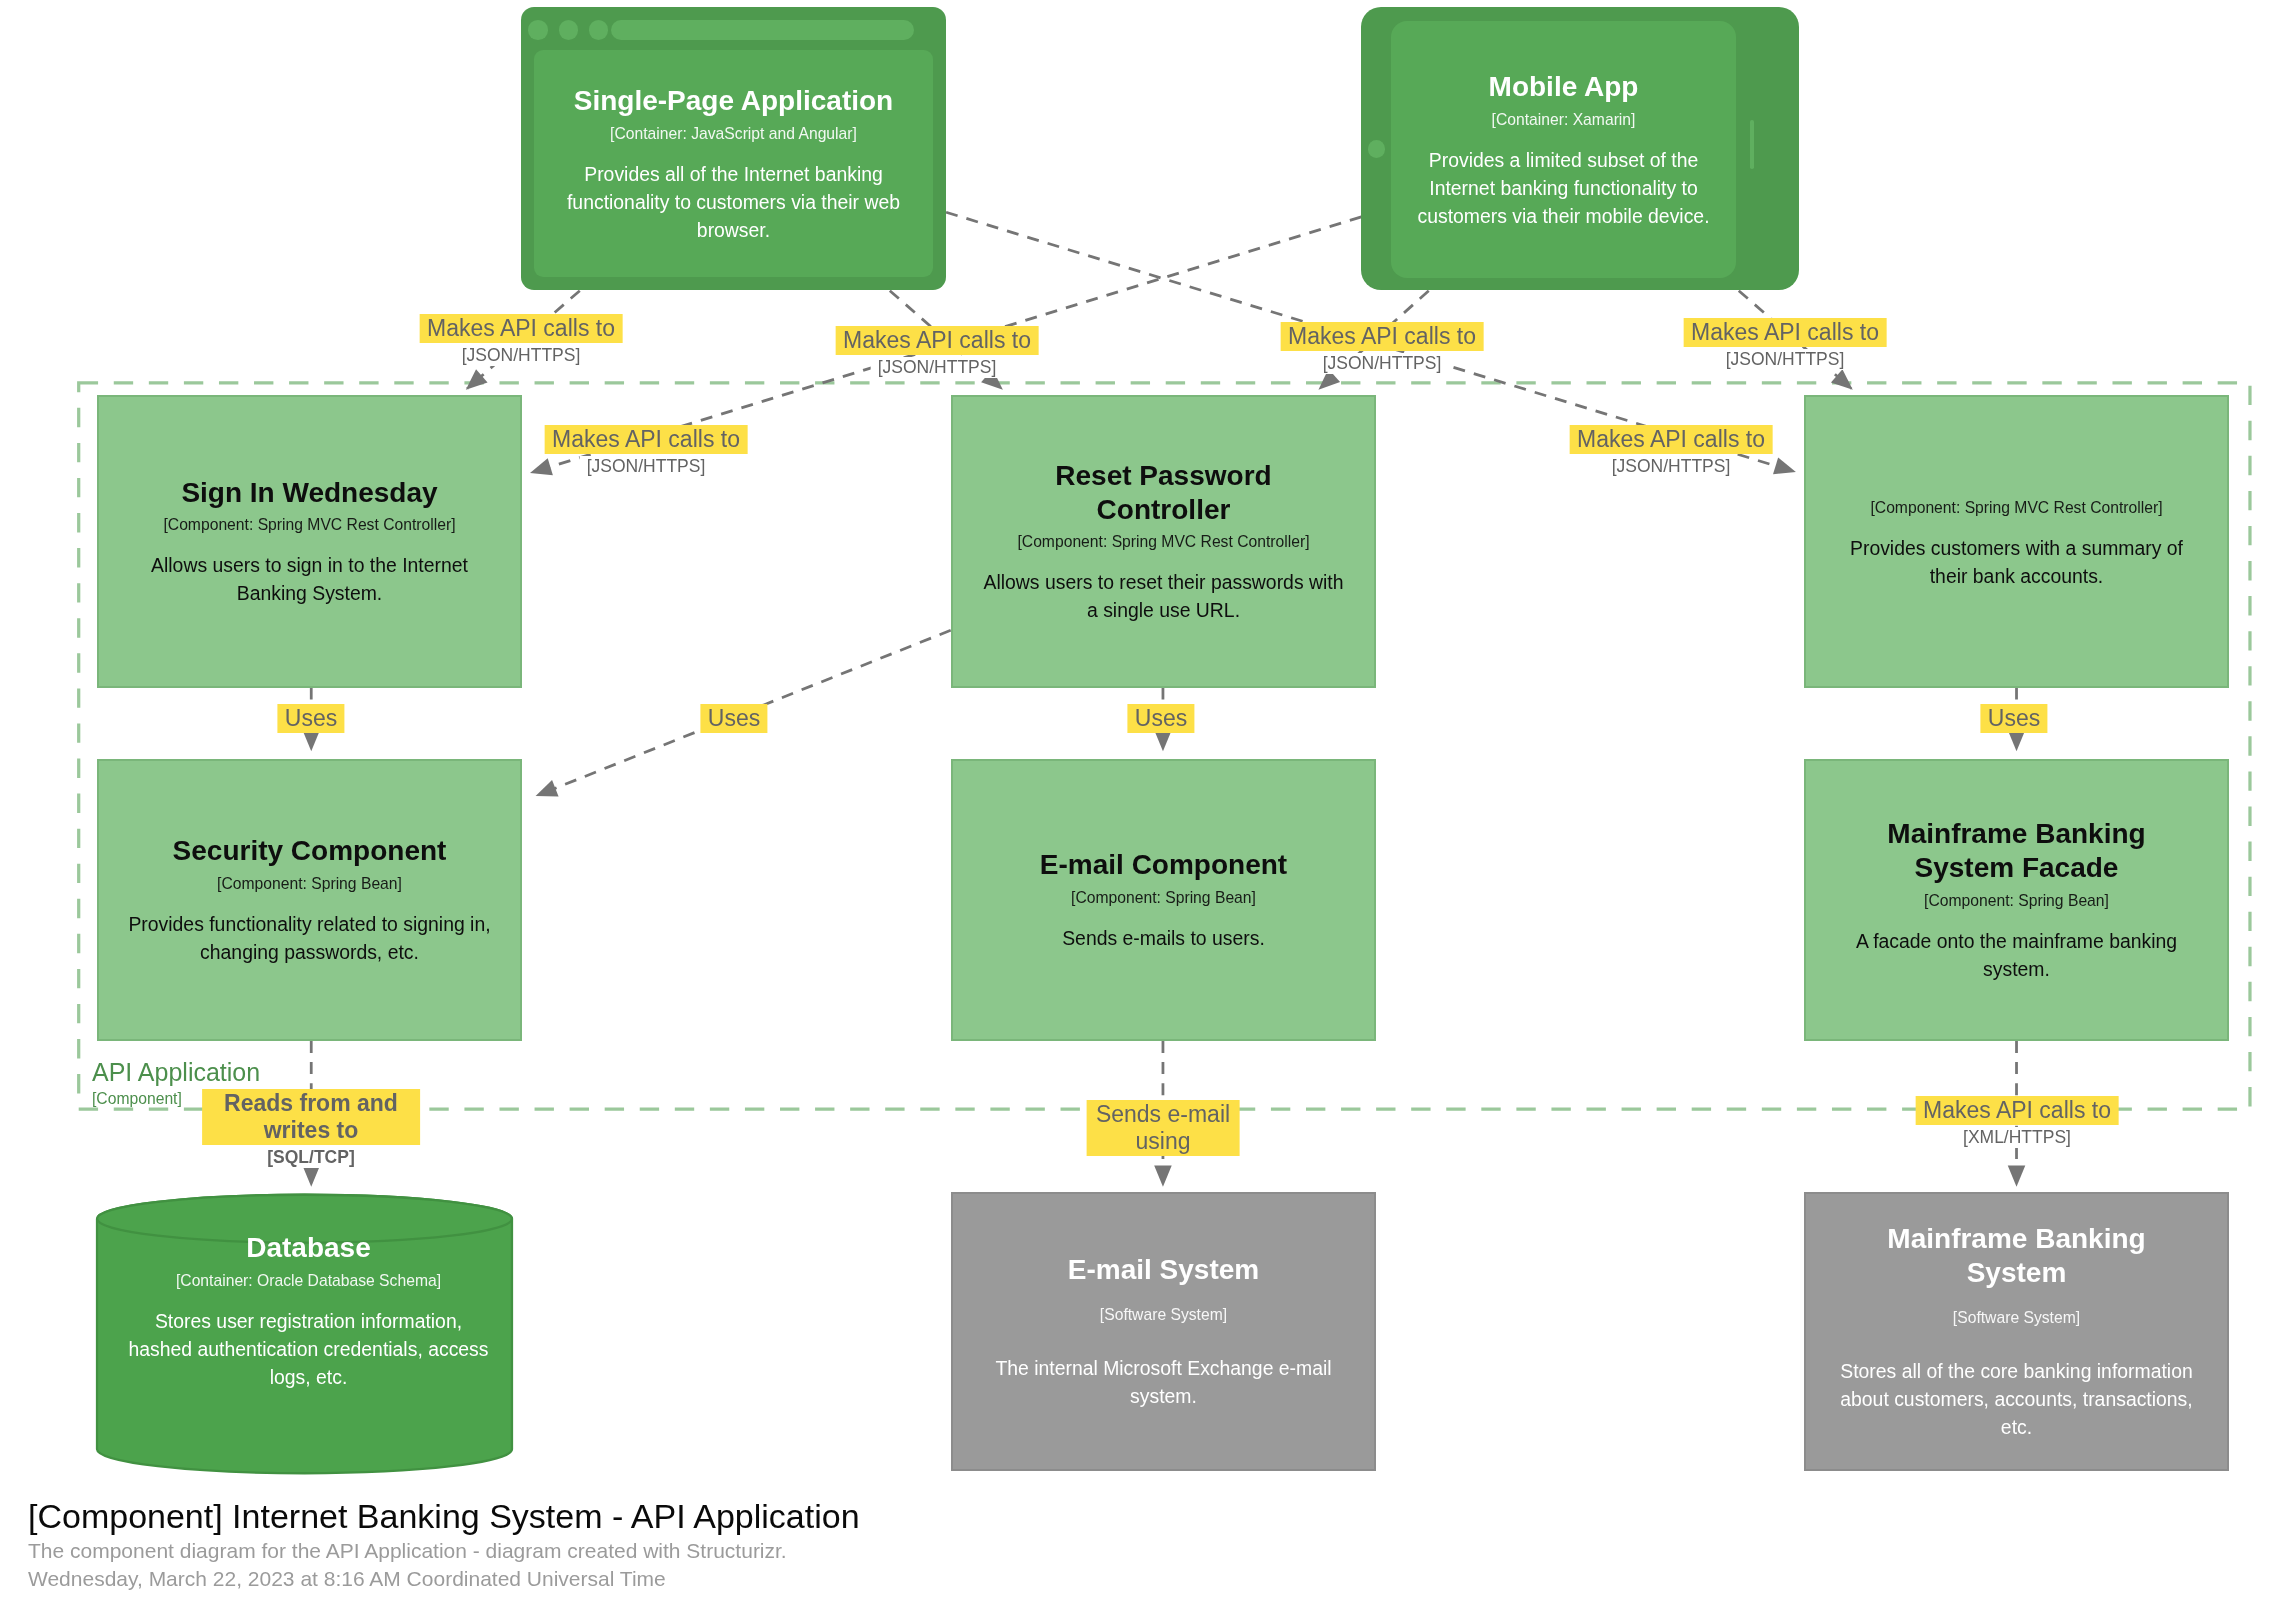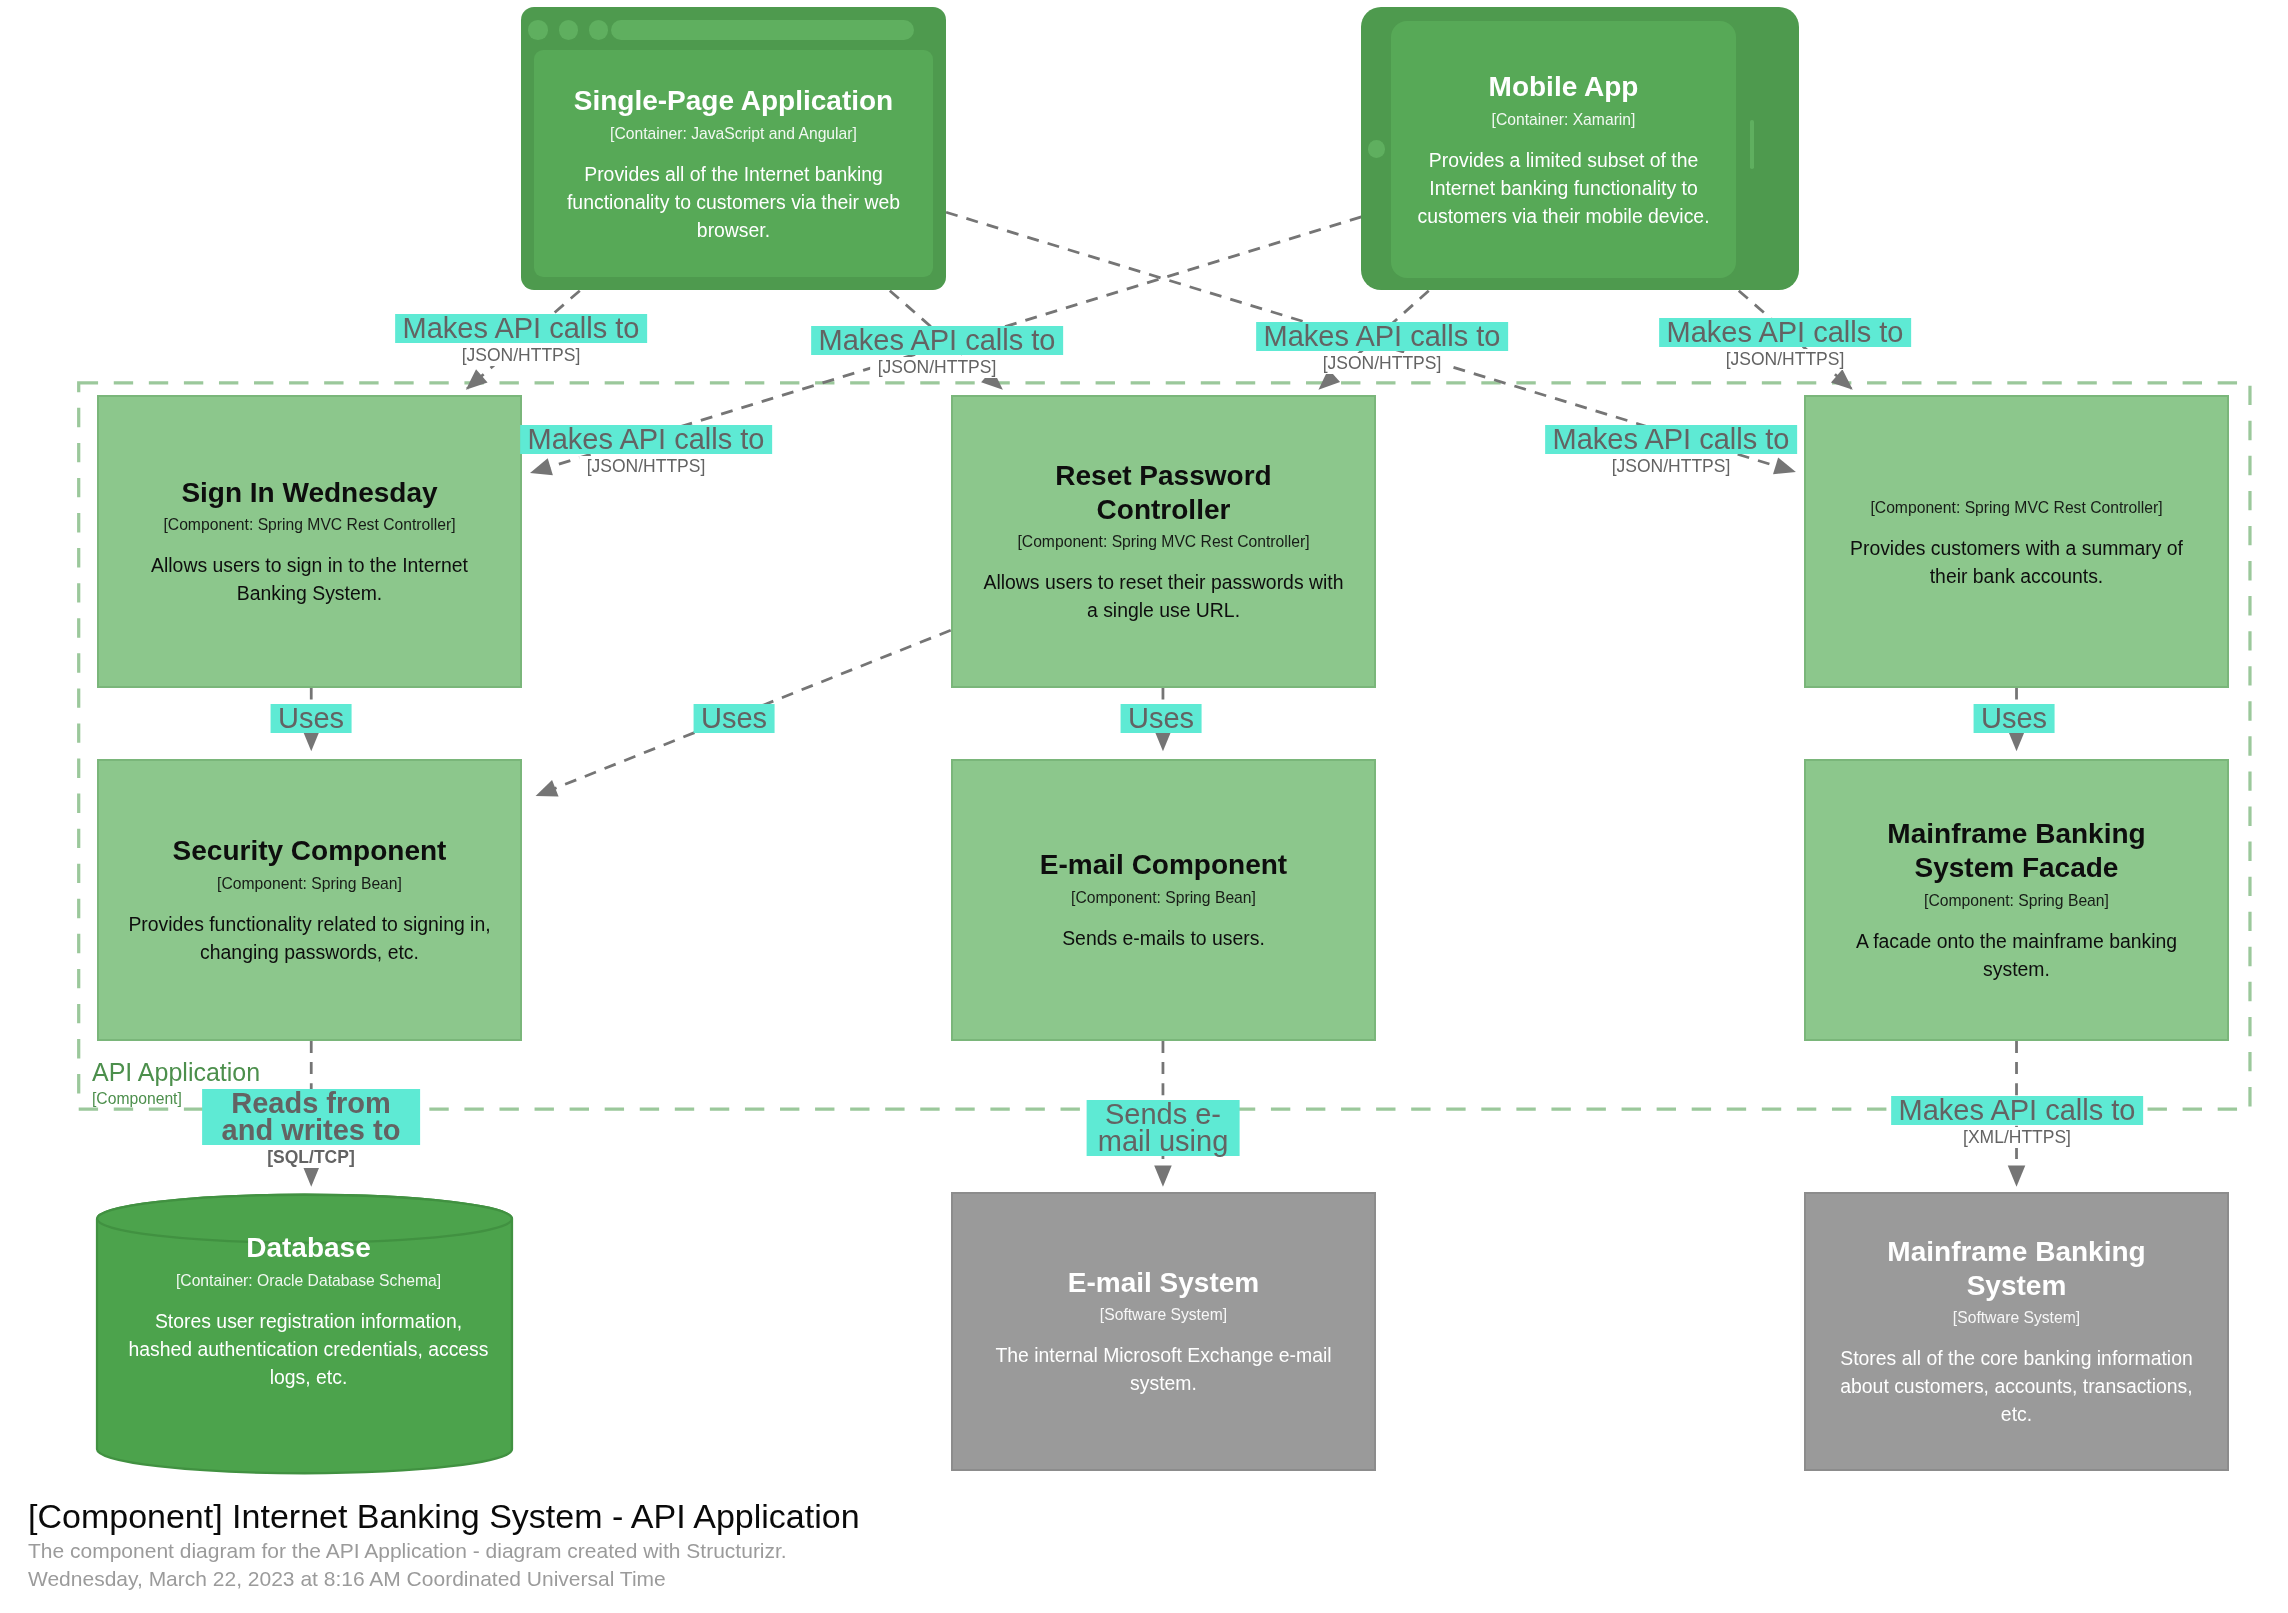--- a/index.html
+++ b/index.html
@@ -4,21 +4,21 @@
 <style>
   html,body{margin:0;padding:0;background:#fff;}
   .canvas{position:relative;width:2289px;height:1613px;background:#ffffff;overflow:hidden;
           font-family:"Liberation Sans","DejaVu Sans",sans-serif;}
   .layer{position:absolute;left:0;top:0;}
 
   
   .node{position:absolute;box-sizing:border-box;display:flex;flex-direction:column;
         align-items:center;justify-content:center;text-align:center;}
   .component{background:#8CC78C;border:2.8px solid #7AB67A;color:#0e0e0e;padding:0 26px;}
-  .graybox{background:#9A9A9A;border:2.8px solid #8C8C8C;color:#ffffff;padding:0 26px;}
+  .graybox{background:#9A9A9A;border:2.8px solid #8C8C8C;color:#ffffff;padding:0 26px;gap:13px;}
   .box-title{font-size:28px;font-weight:bold;line-height:34px;}
   .box-meta{font-size:15.7px;margin-top:6.5px;opacity:.92;line-height:18.5px;}
   .box-desc{font-size:19.4px;margin-top:16.6px;line-height:28px;}
 
   
   .browser-frame{position:absolute;background:#4E9A4E;border-radius:13px;color:#fff;}
   .browser-dot{position:absolute;width:19.4px;height:19.4px;border-radius:50%;background:#5FAF5F;}
   .browser-bar{position:absolute;border-radius:10px;background:#5FAF5F;}
   .device-screen{position:absolute;background:#57A957;border-radius:9.2px;display:flex;
         flex-direction:column;align-items:center;justify-content:center;text-align:center;padding:0 18.5px;box-sizing:border-box;}
@@ -26,21 +26,21 @@
   .tablet-button{position:absolute;width:17.5px;height:17.5px;border-radius:50%;background:#5FAF5F;}
   .tablet-slot{position:absolute;width:3.7px;border-radius:1.8px;background:#5FAF5F;}
 
   
   .db{position:absolute;color:#fff;text-align:center;}
   .db-text{position:absolute;left:4px;top:39px;width:100%;height:calc(100% - 39px);display:flex;
            flex-direction:column;align-items:center;padding:0 24px;box-sizing:border-box;}
 
   
   .rel-label{position:absolute;transform:translateX(-50%);text-align:center;color:#636363;}
-  .rel-label .lbl{display:inline-block;background:#5eead4;padding:0.9px 7.4px;font-size:29px;line-height:27px;}
+  .rel-label .lbl{display:inline-block;background:#fde047;padding:0.9px 7.4px;font-size:23px;line-height:27px;}
   .rel-label .tech{display:inline-block;background:#fff;padding:0 7.4px;font-size:17.5px;line-height:21px;margin-top:1.8px;}
   .wrap220 .lbl{width:203px;}
   .wrap150 .lbl{width:138px;}
   .nowrap .lbl{white-space:nowrap;}
 
   
   .boundary-label{position:absolute;color:#4C8F4C;text-align:left;}
   .boundary-label .bname{font-size:25px;line-height:28px;}
   .boundary-label .bmeta{font-size:15.7px;line-height:18.5px;margin-top:3.7px;}
 

